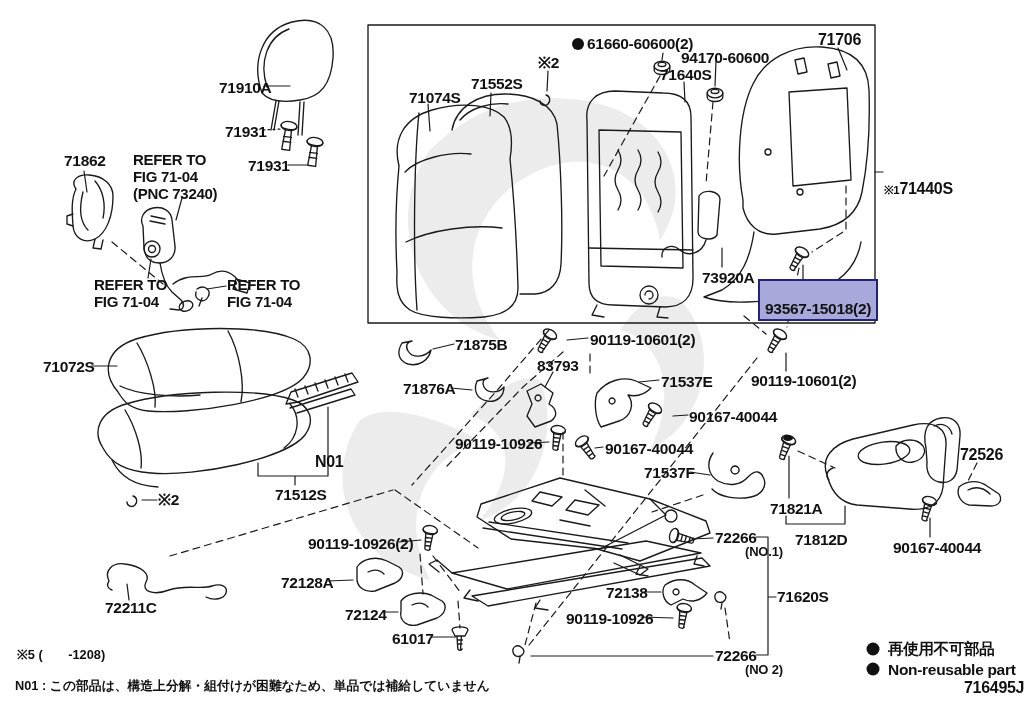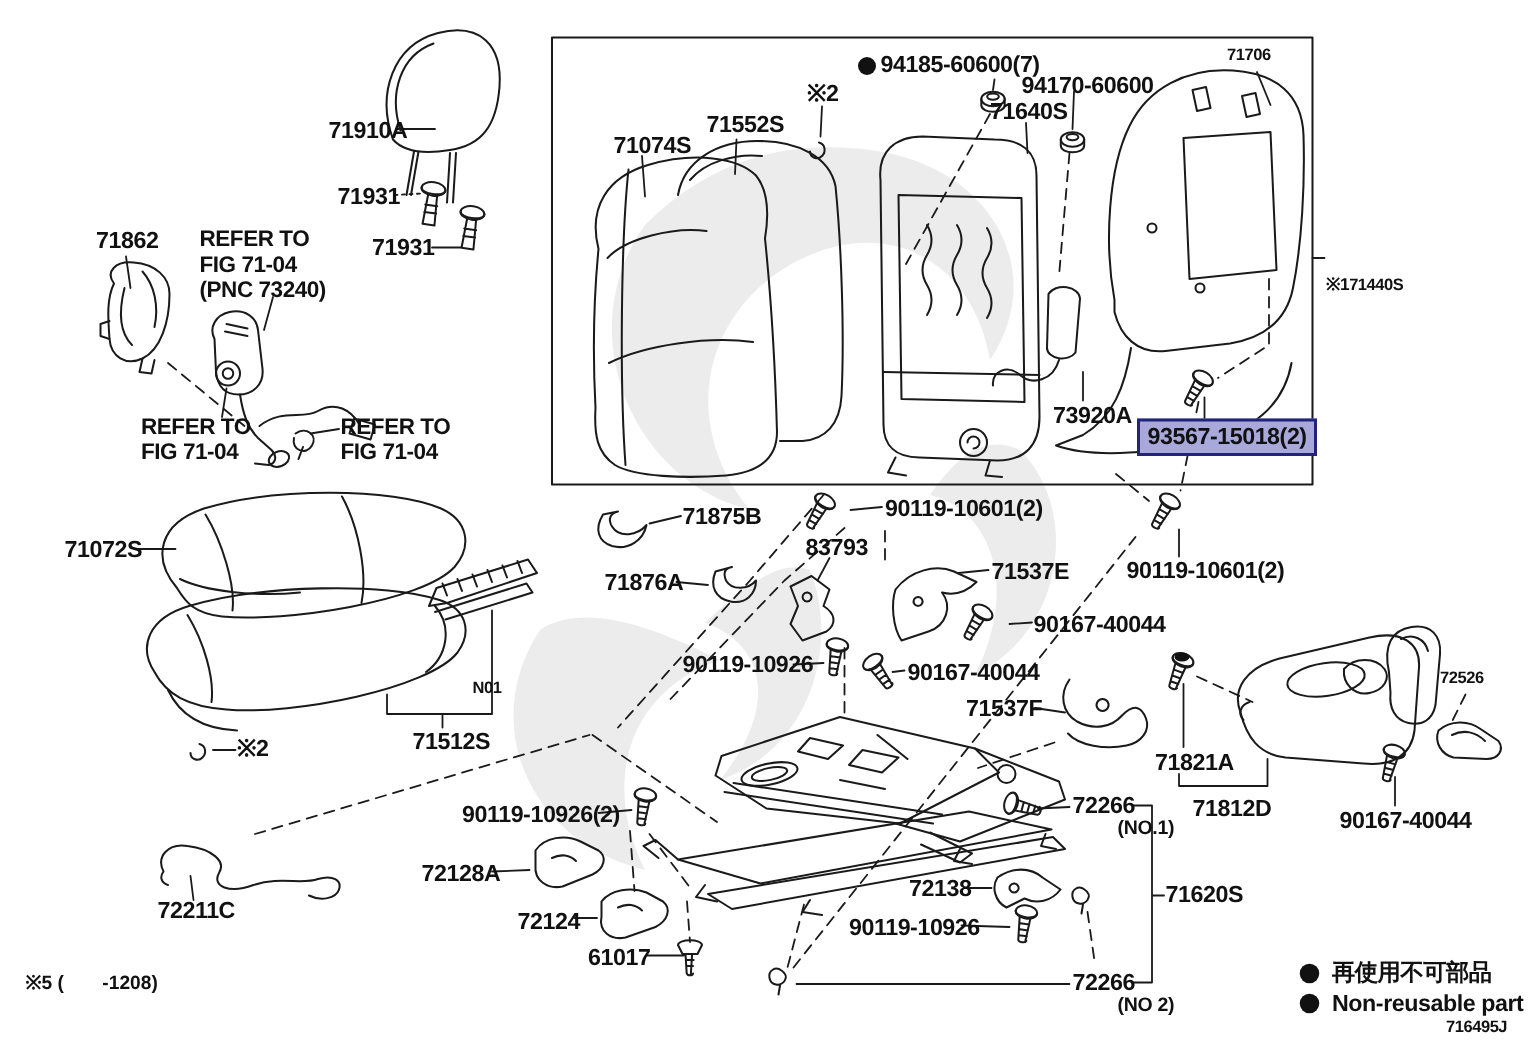--- a/index.html
+++ b/index.html
@@ -9,23 +9,23 @@
   }
   html,body{margin:0;padding:0;background:#fff;}
   #stage{position:relative;width:1024px;height:707px;background:#fff;overflow:hidden;
          font-family:"Liberation Sans",sans-serif;}
   #art{position:absolute;left:0;top:0;}
   .lbl{position:absolute;font:bold 15.5px/1.1 "Liberation Sans",sans-serif;color:#111;
        letter-spacing:-0.3px;white-space:pre-line;}
   .sm{font-size:13px;letter-spacing:-0.2px;margin-left:28px;}
   .note{font-size:12.8px;letter-spacing:0;}
   .tiny{font-size:11.5px;}
-  .big{font-size:11px;}
+  .big{font-size:16px;}
   .hl{background:var(--highlight-fill);border:2px solid var(--highlight-border);
-      padding:2px 5px 2px 5px;}
+      padding:19px 5px 2px 5px;}
   .ref{font-size:15px;line-height:1.13;}
   svg .s{stroke:var(--line);stroke-width:1.35;fill:none;stroke-linecap:round;stroke-linejoin:round;}
   svg .thin{stroke-width:1.2;}
   svg .dash{stroke-dasharray:7 5;}
   svg .dot{stroke-dasharray:2 3;}
   svg .wm{fill:#ececec;stroke:none;}
   svg .fill{fill:#111;stroke:none;}
 </style>
 </head>
 <body>
@@ -298,21 +298,21 @@
   <div class="lbl ref" style="left:133px;top:152px">REFER TO
 FIG 71-04
 (PNC 73240)</div>
   <div class="lbl ref" style="left:94px;top:277px">REFER TO
 FIG 71-04</div>
   <div class="lbl ref" style="left:227px;top:277px">REFER TO
 FIG 71-04</div>
   <div class="lbl" style="left:409px;top:89px">71074S</div>
   <div class="lbl" style="left:471px;top:75px">71552S</div>
   <div class="lbl" style="left:538px;top:54px">※2</div>
-  <div class="lbl" style="left:587px;top:35px">94185-60600(7)</div>
+  <div class="lbl" style="left:587px;top:35px">61660-60600(2)</div>
   <div class="lbl" style="left:681px;top:49px">94170-60600</div>
   <div class="lbl" style="left:660px;top:66px">71640S</div>
   <div class="lbl big" style="left:818px;top:31px">71706</div>
   <div class="lbl" style="left:884px;top:163px">
     <span class="tiny">※1</span><span class="big">71440S</span>
   </div>
   <div class="lbl" style="left:702px;top:269px">73920A</div>
   <div class="lbl hl" style="left:758px;top:279px">93567-15018(2)</div>
   <div class="lbl" style="left:751px;top:372px">90119-10601(2)</div>
   <div class="lbl" style="left:590px;top:331px">90119-10601(2)</div>
@@ -343,14 +343,15 @@
   <div class="lbl" style="left:770px;top:500px">71821A</div>
   <div class="lbl" style="left:795px;top:531px">71812D</div>
   <div class="lbl" style="left:893px;top:539px">90167-40044</div>
   <div class="lbl big" style="left:960px;top:446px">72526</div>
 
   <div class="lbl" style="left:888px;top:640px">再使用不可部品</div>
   <div class="lbl" style="left:888px;top:661px">Non-reusable part</div>
   <div class="lbl big" style="left:964px;top:679px">716495J</div>
 
   <div class="lbl note" style="left:17px;top:648px">※5 (  -1208)</div>
+  <div class="lbl note" style="left:15px;top:679px">N01 : この部品は、構造上分解・組付けが困難なため、単品では補給していません</div>
 
 </div>
 
 </body></html>

